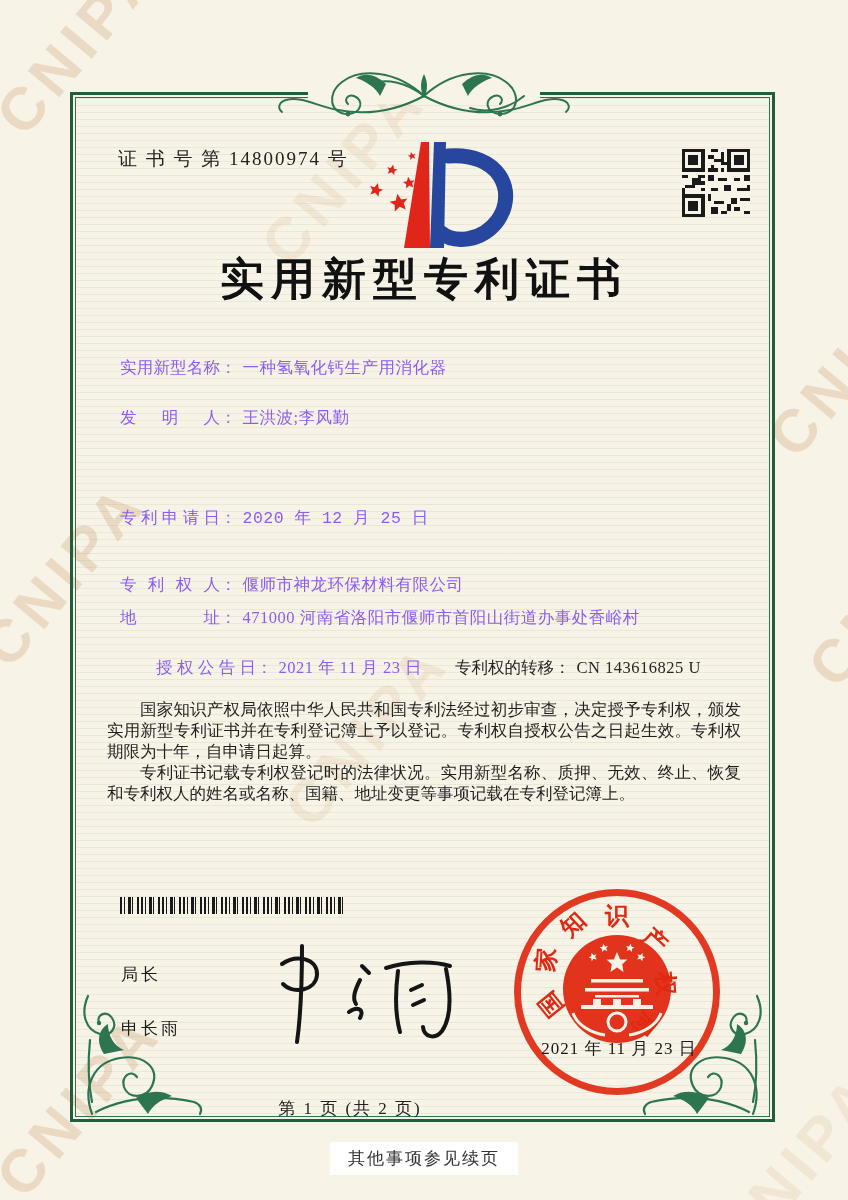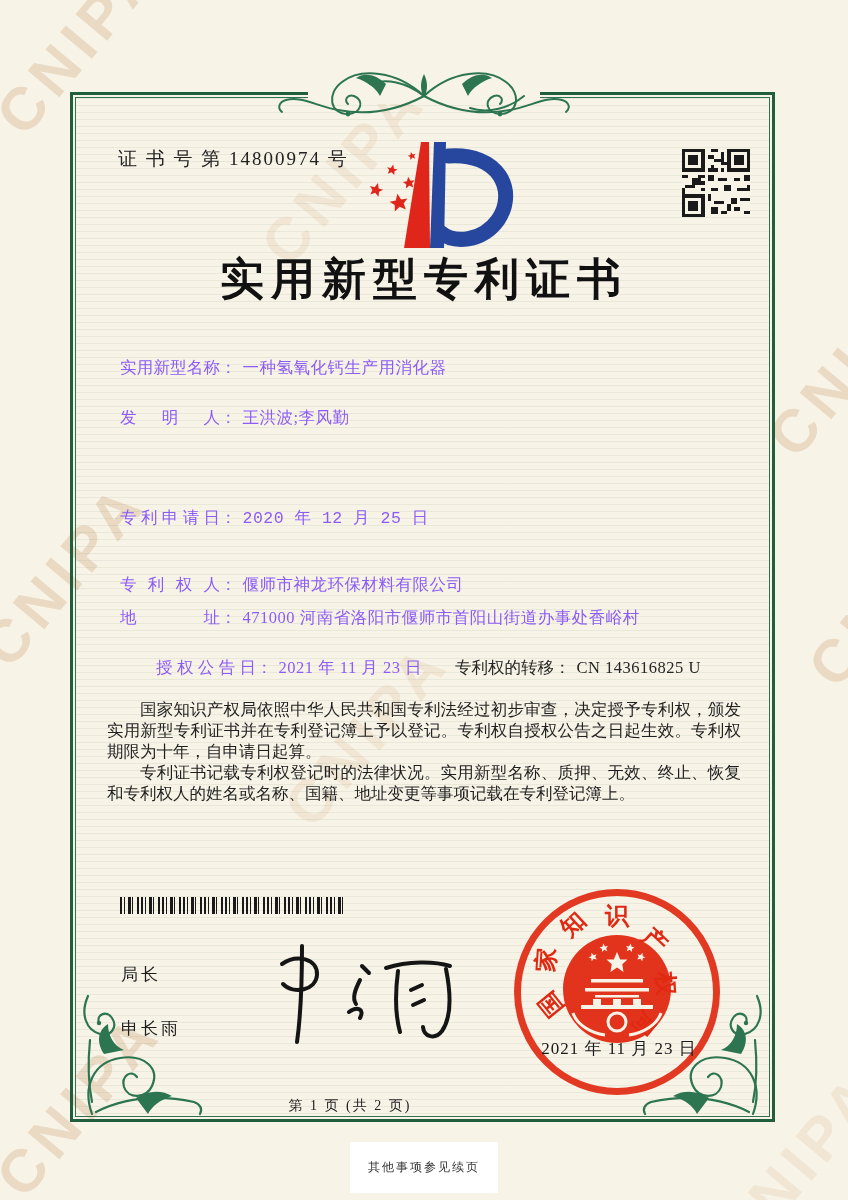--- a/index.html
+++ b/index.html
@@ -51,24 +51,24 @@
   
   .seal{position:absolute;left:514px;top:889px;width:206px;height:206px;}
   .seal-ring{position:absolute;left:0;top:0;width:206px;height:206px;border-radius:50%;
              border:7px solid rgba(224,41,18,0.92);box-sizing:border-box;}
   .seal-char{position:absolute;left:50%;top:50%;font-size:24px;font-weight:bold;
              color:#e02912;transform-origin:0 0;}
   .seal-date{position:absolute;left:524px;top:1037px;width:190px;text-align:center;
              font-size:17px;color:#1a1a1a;letter-spacing:1px;}
 
   .page-num{position:absolute;left:70px;width:560px;top:1097px;text-align:center;
-            font-size:14px;letter-spacing:2px;color:#222;}
+            font-size:17px;letter-spacing:2px;color:#222;}
   .note{position:absolute;left:0;right:0;top:1142px;text-align:center;}
-  .note span{display:inline-block;background:#ffffff;padding:17px 18px;
-             font-size:12px;letter-spacing:2px;color:#333;}
+  .note span{display:inline-block;background:#ffffff;padding:5px 18px;
+             font-size:17px;letter-spacing:2px;color:#333;}
 </style>
 </head>
 <body>
 
 <div class="page">
 
   <div class="wm" style="left:-30px;top:8px;">CNIPA</div>
   <div class="wm light" style="left:235px;top:138px;">CNIPA</div>
   <div class="wm" style="left:742px;top:330px;">CNIPA</div>
   <div class="wm" style="left:-45px;top:540px;">CNIPA</div>

